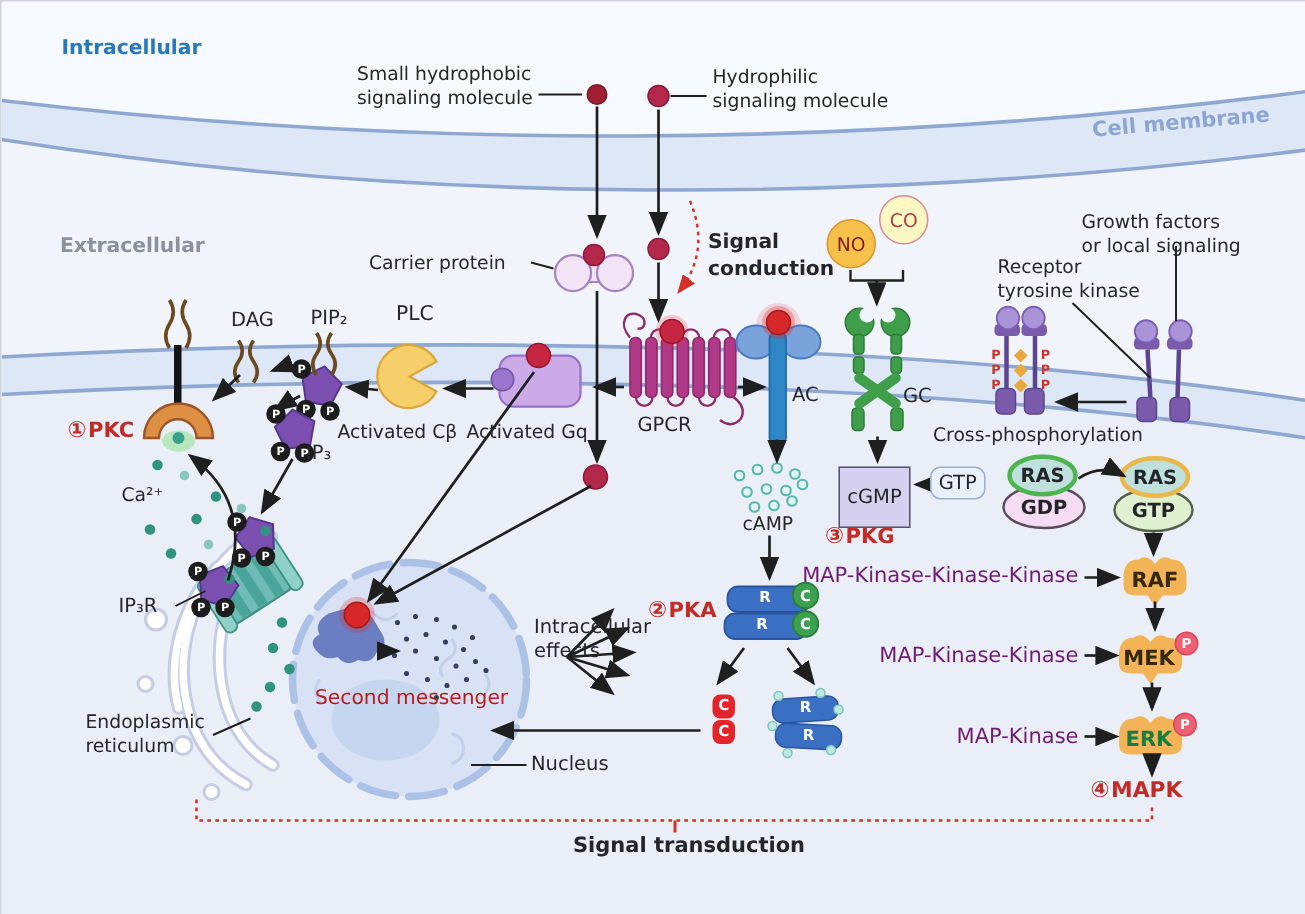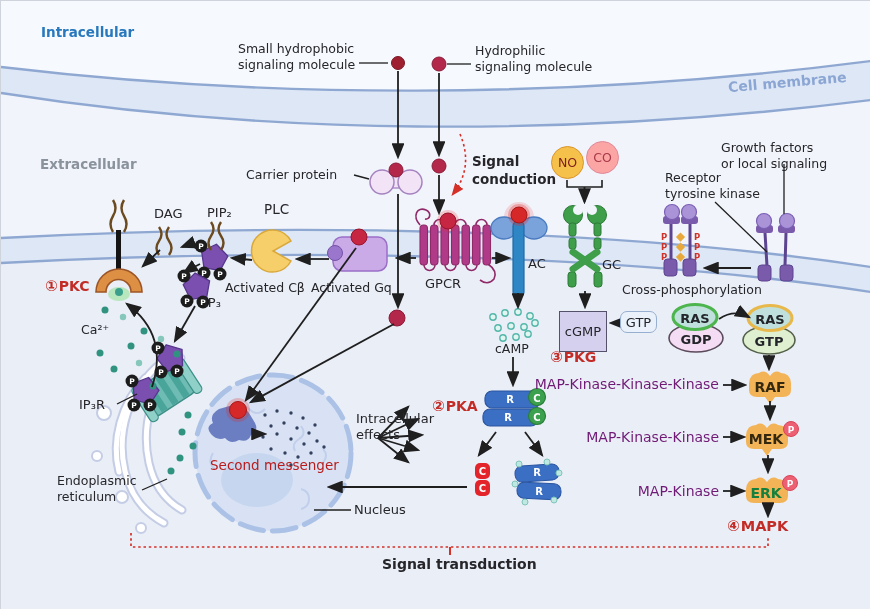--- a/index.html
+++ b/index.html
@@ -414,21 +414,21 @@
 <div class="lbl" style="left:720px;top:139px">
   <span>Growth factors</span>
   <span>or local signaling</span>
 </div>
 <div class="lbl" style="left:664px;top:169px">
   <span>Receptor</span>
   <span>tyrosine kinase</span>
 </div>
 
 <div class="mol" style="left:550px;top:145px;width:33px;height:33px;background:#f5c14b;border:1.5px solid #d9952b">NO</div>
-<div class="mol" style="left:585px;top:140px;width:33px;height:33px;background:#fca5a5;border:1.5px solid #e08898;color:#a83a4a">CO</div>
+<div class="mol" style="left:585px;top:129px;width:33px;height:33px;background:#fef9c3;border:1.5px solid #e08898;color:#a83a4a">CO</div>
 
 <div class="lbl" style="left:153px;top:205px;font-size:13px">DAG</div>
 <div class="lbl" style="left:206px;top:204px;font-size:13px">PIP₂</div>
 <div class="lbl" style="left:263px;top:200px;font-size:13.5px">PLC</div>
 <div class="lbl" style="left:224px;top:279px">Activated Cβ</div>
 <div class="lbl" style="left:310px;top:279px">Activated Gq</div>
 <div class="lbl" style="left:424px;top:275px;font-size:13px">GPCR</div>
 <div class="lbl" style="left:527px;top:255px;font-size:13px">AC</div>
 <div class="lbl" style="left:601px;top:256px;font-size:13px">GC</div>
 <div class="lbl" style="left:621px;top:281px">Cross-phosphorylation</div>

